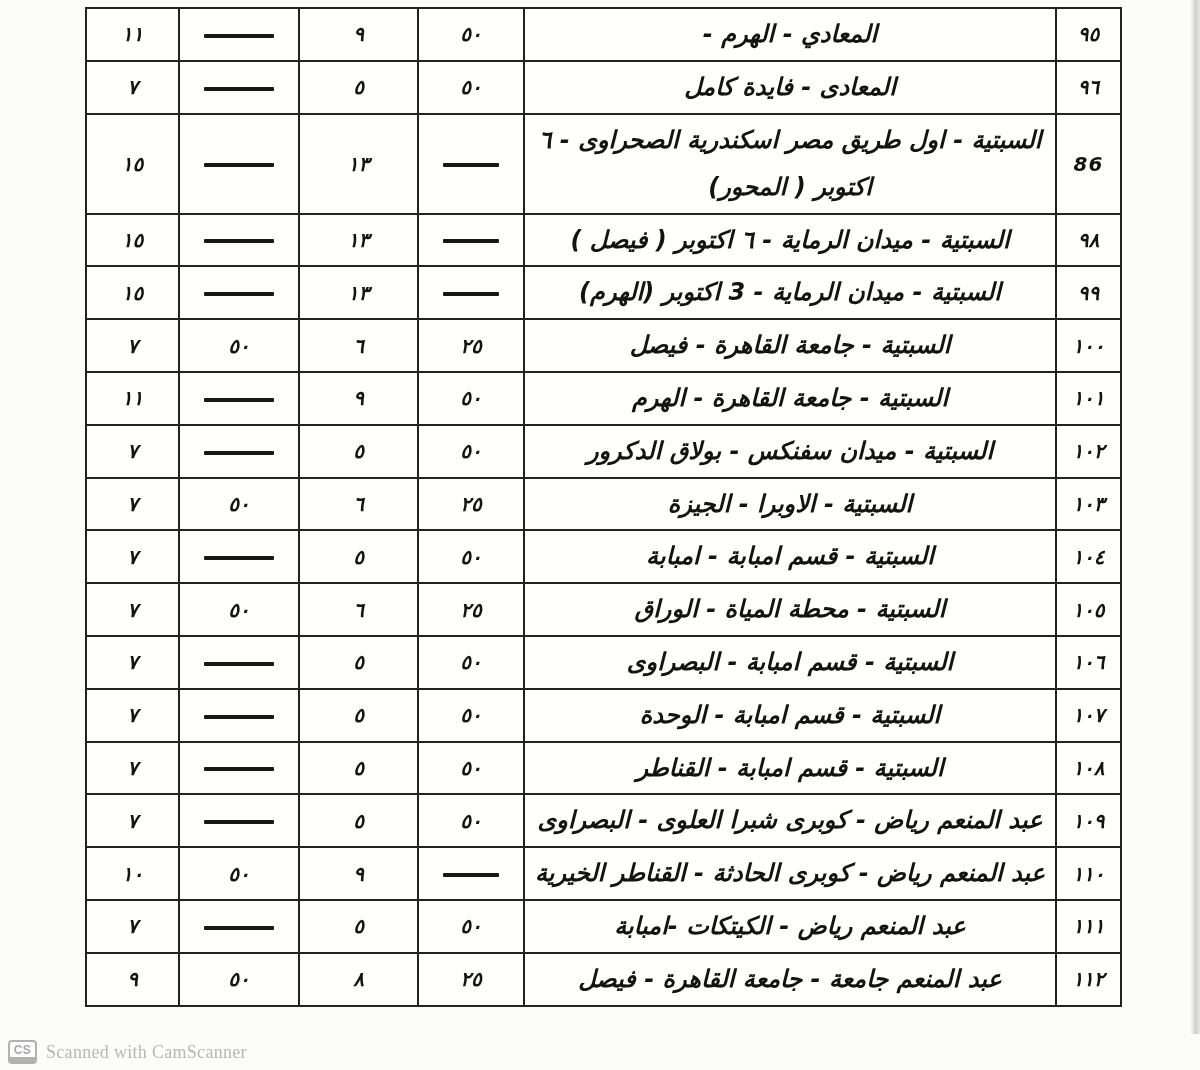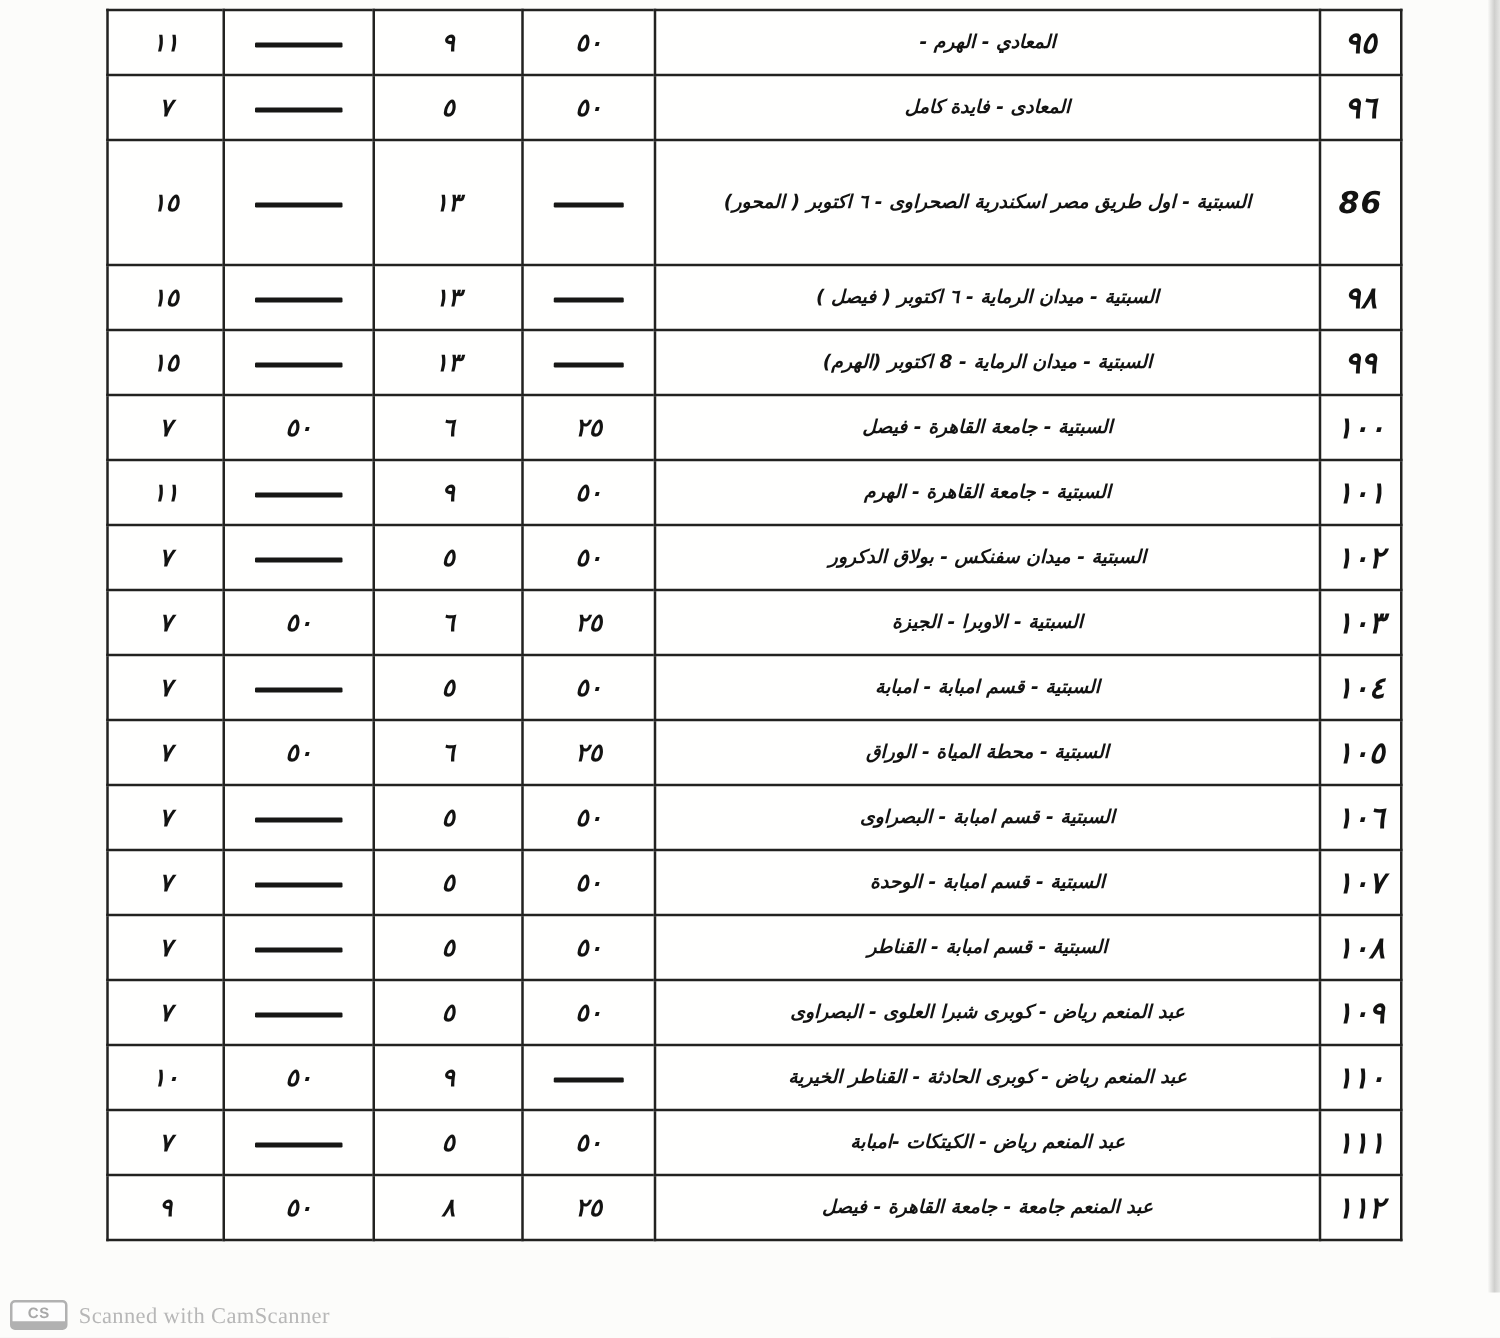--- a/index.html
+++ b/index.html
@@ -45,25 +45,25 @@
     vertical-align: middle;
     color: #131312;
     font-weight: bold;
     font-style: italic;
     padding: 2px 4px;
   }
 
   table.routes tr { height: 52px; }
   table.routes tr.tall { height: 100px; }
 
-  td.c-num  { font-size: 24px; letter-spacing: 1px; margin-top: 32px; }
+  td.c-num  { font-size: 20px; letter-spacing: 1px; margin-top: 32px; }
   td.c-name {
     text-align: right;
     padding: 4px 12px 4px 8px;
-    font-size: 15px;
+    font-size: 24px;
     line-height: 1.95;
     margin-left: 28px;
   }
   td.c-val { font-size: 20px; }
 
   .dash {
     display: inline-block;
     width: 56px;
     height: 4px;
     background: #171715;
@@ -76,21 +76,21 @@
   .watermark {
     position: absolute;
     left: 8px;
     top: 1040px;
     display: flex;
     align-items: center;
     gap: 9px;
     font-style: normal;
   }
   .cs-badge {
-    width: 46px;
+    width: 29px;
     height: 24px;
     border: 2px solid #b1b1b1;
     border-bottom-width: 7px;
     border-radius: 4px;
     display: flex;
     align-items: center;
     justify-content: center;
     color: #a8a8a8;
     font-family: "Liberation Sans", sans-serif;
     font-weight: bold;
@@ -148,21 +148,21 @@
           <tr>
             <td class="c-num">٩٨</td>
             <td class="c-name">السبتية - ميدان الرماية - ٦ اكتوبر ( فيصل )</td>
             <td class="c-val v0"><span class="dash"></span></td>
             <td class="c-val v1">١٣</td>
             <td class="c-val v2"><span class="dash"></span></td>
             <td class="c-val v3">١٥</td>
           </tr>
           <tr>
             <td class="c-num">٩٩</td>
-            <td class="c-name">السبتية - ميدان الرماية - 8 اكتوبر (الهرم)</td>
+            <td class="c-name">السبتية - ميدان الرماية - 3 اكتوبر (الهرم)</td>
             <td class="c-val v0"><span class="dash"></span></td>
             <td class="c-val v1">١٣</td>
             <td class="c-val v2"><span class="dash"></span></td>
             <td class="c-val v3">١٥</td>
           </tr>
           <tr>
             <td class="c-num">١٠٠</td>
             <td class="c-name">السبتية - جامعة القاهرة - فيصل</td>
             <td class="c-val v0">٢٥</td>
             <td class="c-val v1">٦</td>

